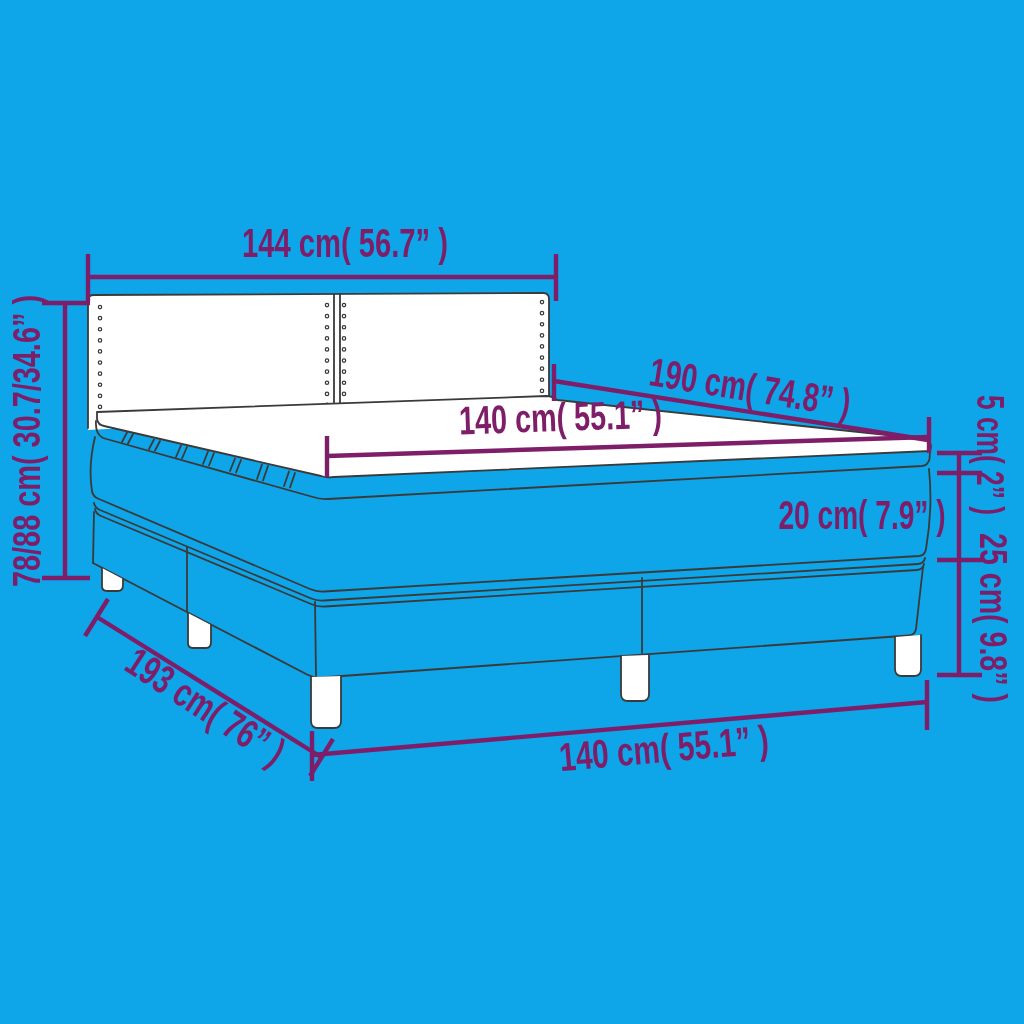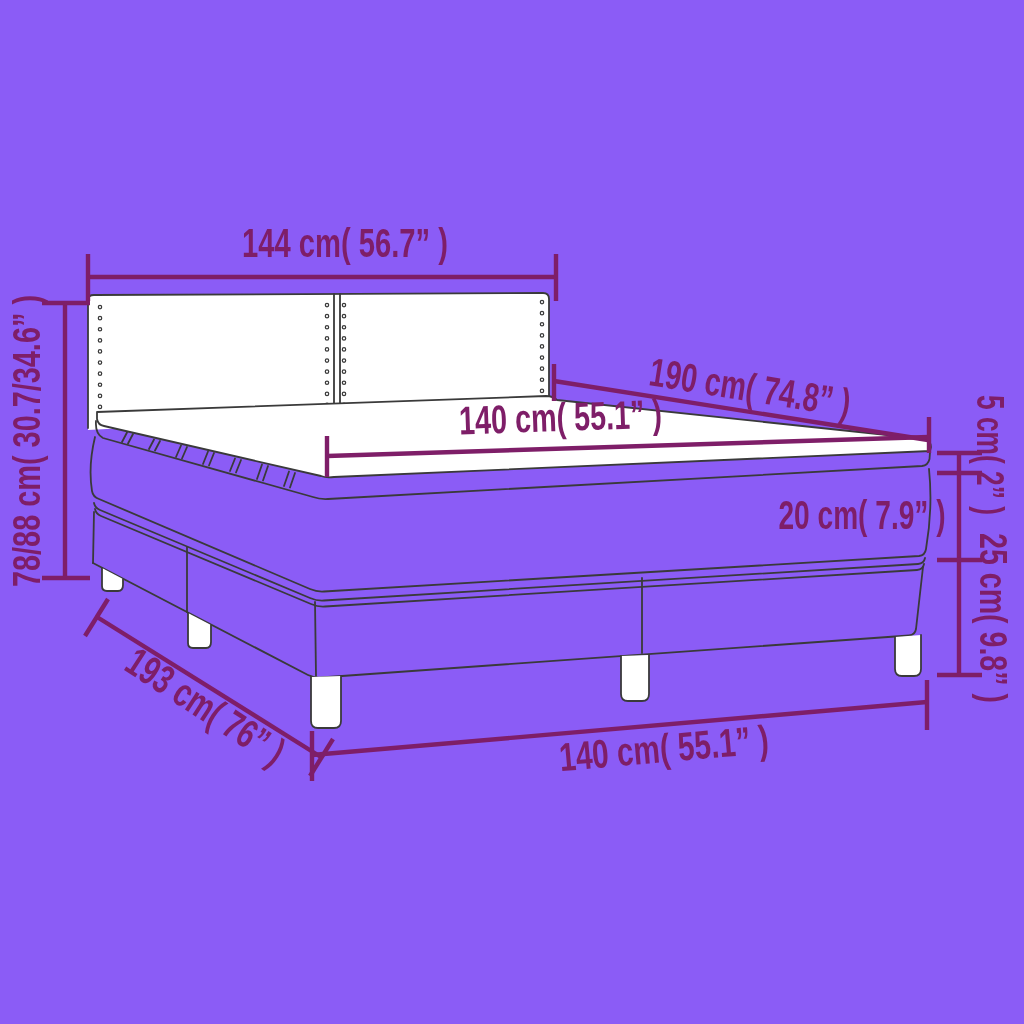--- a/index.html
+++ b/index.html
@@ -1,16 +1,16 @@
 <!DOCTYPE html>
 <html><head>
 <meta charset="utf-8">
 <style>
   html,body{margin:0;padding:0;background:#fff;}
-  .stage{position:relative;width:1024px;height:1024px;background:#8b5cf6;overflow:hidden;
+  .stage{position:relative;width:1024px;height:1024px;background:#0ea5e9;overflow:hidden;
          font-family:"Liberation Sans",sans-serif;}
   svg{display:block;}
   .art{stroke:#3a3a3a;stroke-width:1.8;fill:none;stroke-linecap:round;stroke-linejoin:round;}
   .artfill{fill:#ffffff;stroke:none;}
   .artwhite{stroke:#3a3a3a;stroke-width:1.8;fill:#ffffff;stroke-linecap:round;stroke-linejoin:round;}
   .stud-outer{stroke:#3a3a3a;stroke-width:4.6;stroke-linecap:round;stroke-dasharray:0.1 11;fill:none;}
   .stud-inner{stroke:#ffffff;stroke-width:2.1;stroke-linecap:round;stroke-dasharray:0.1 11;fill:none;}
   .dim{stroke:#7e1e68;stroke-width:4.4;fill:none;stroke-linecap:butt;}
   .dimtxt{fill:#7e1e68;font-weight:bold;font-size:40px;}
   .dimtxt.small{font-size:38px;}

